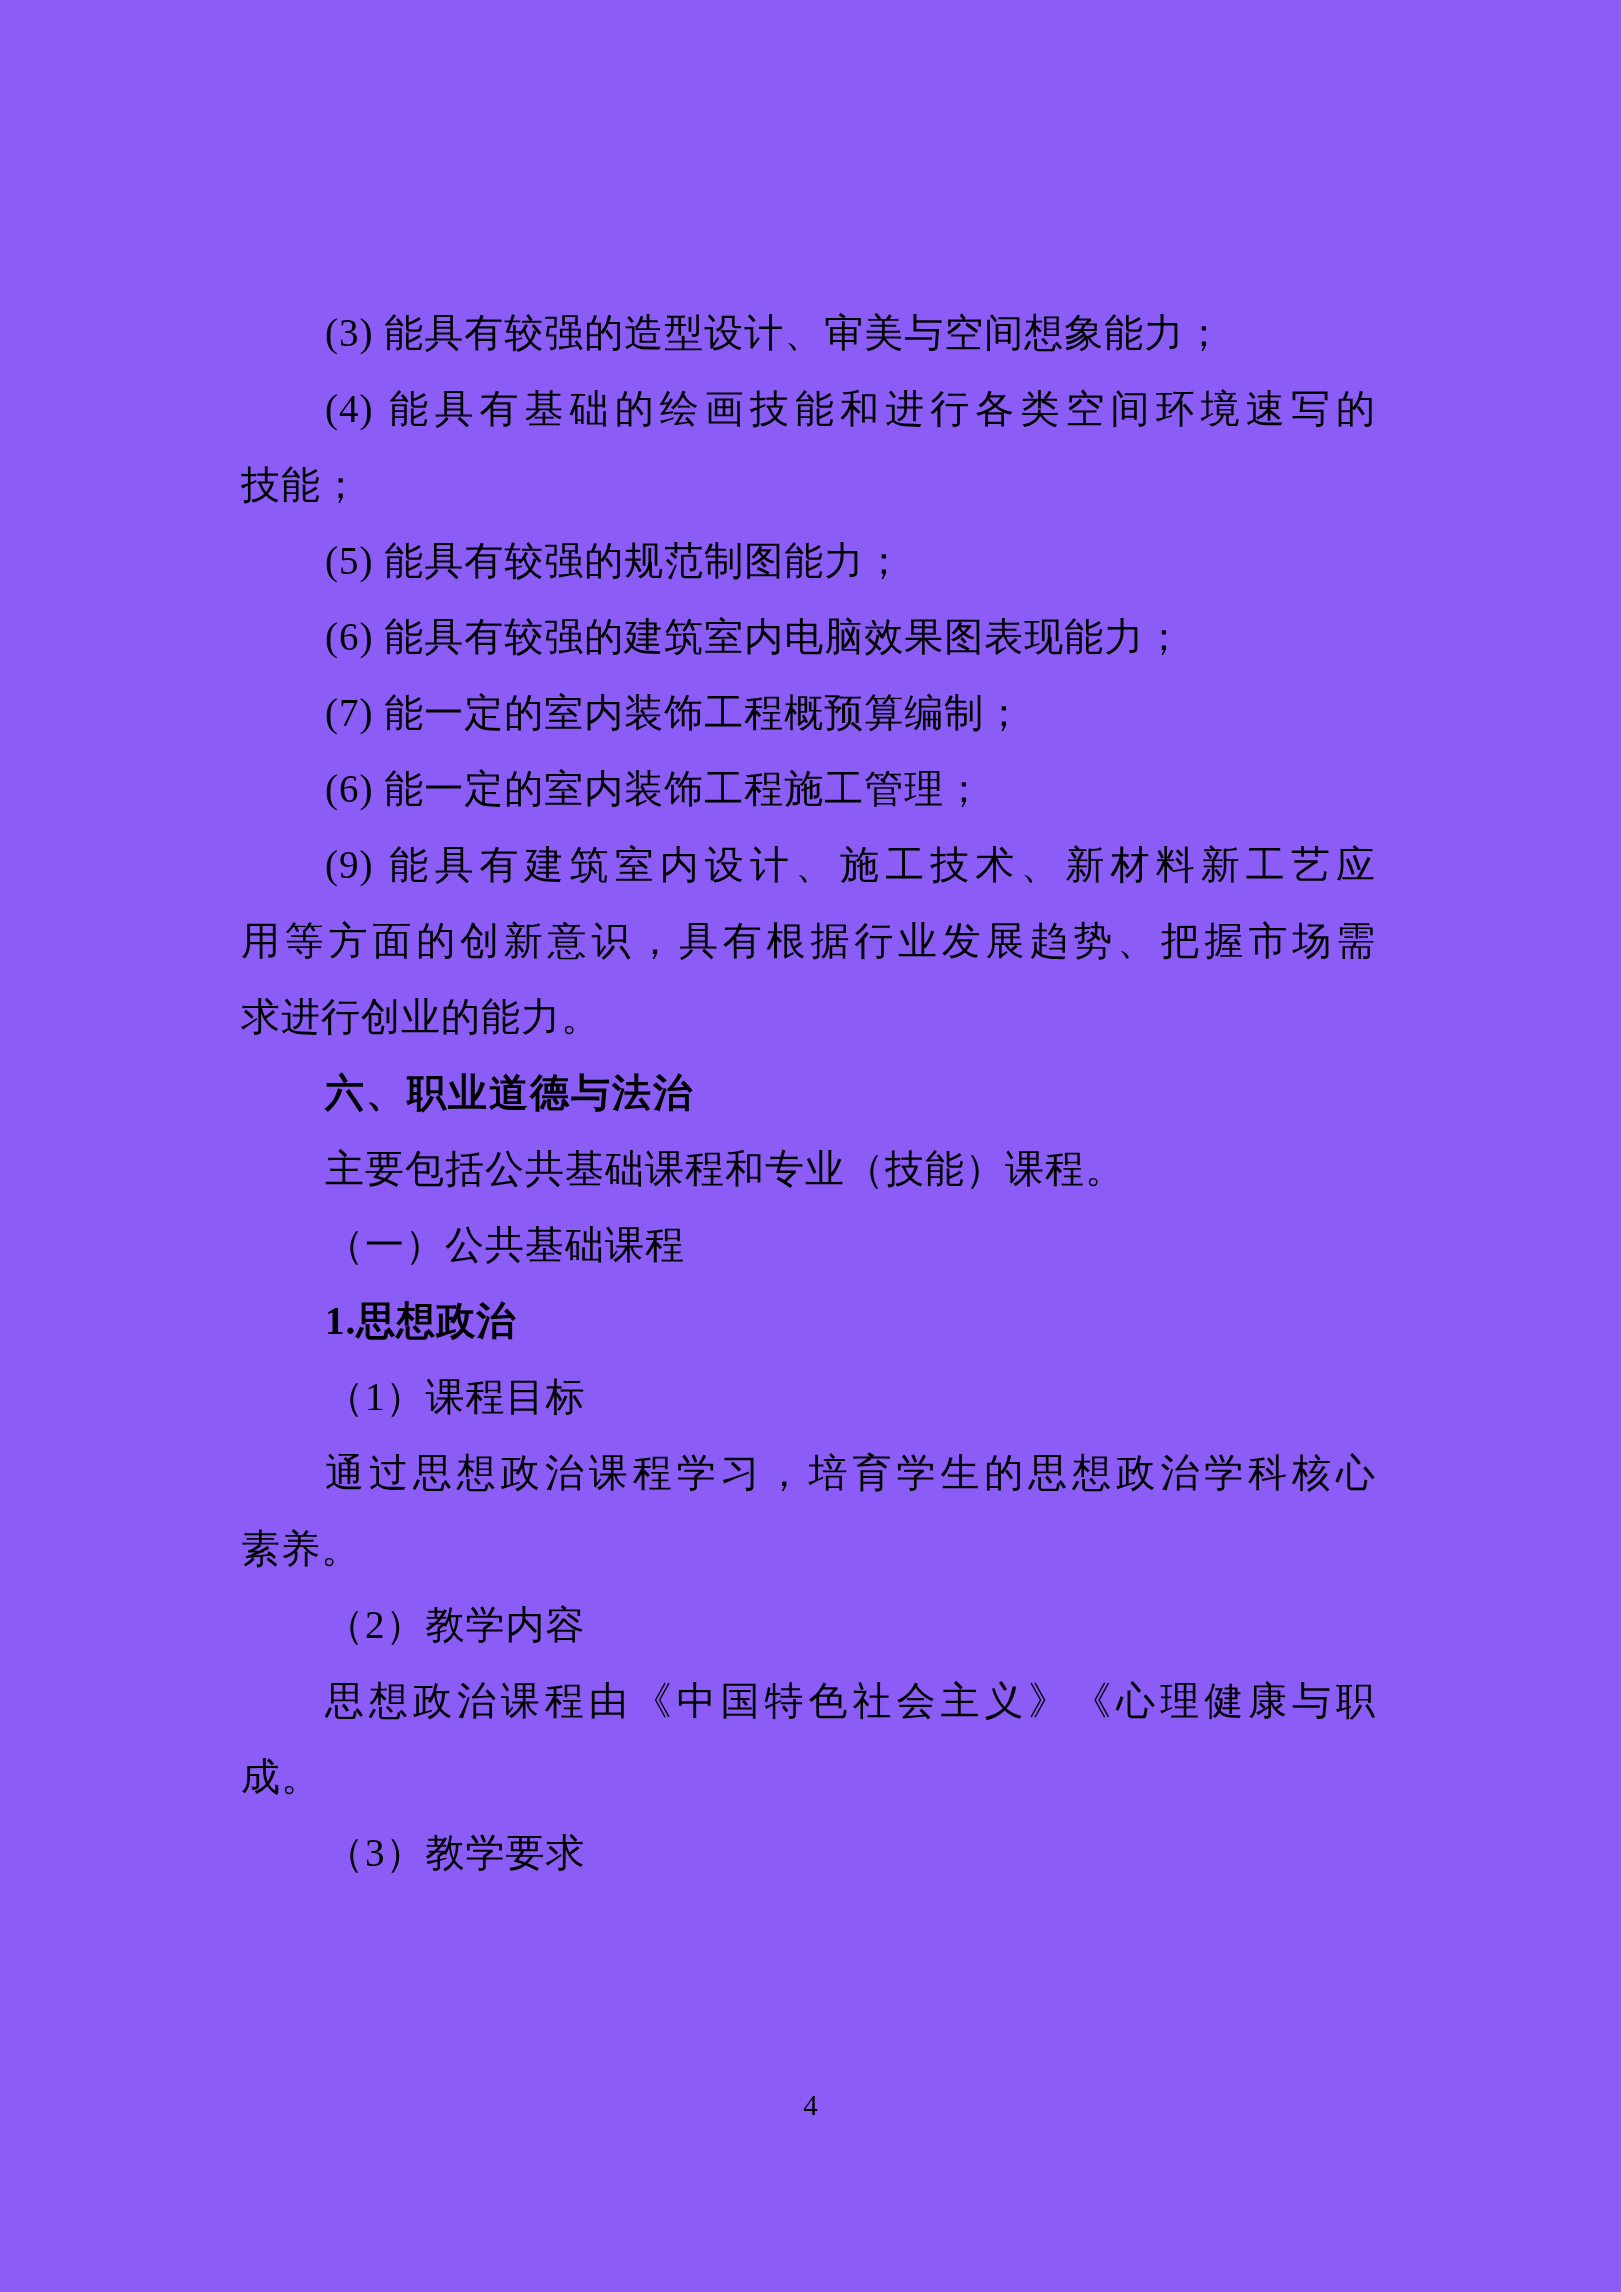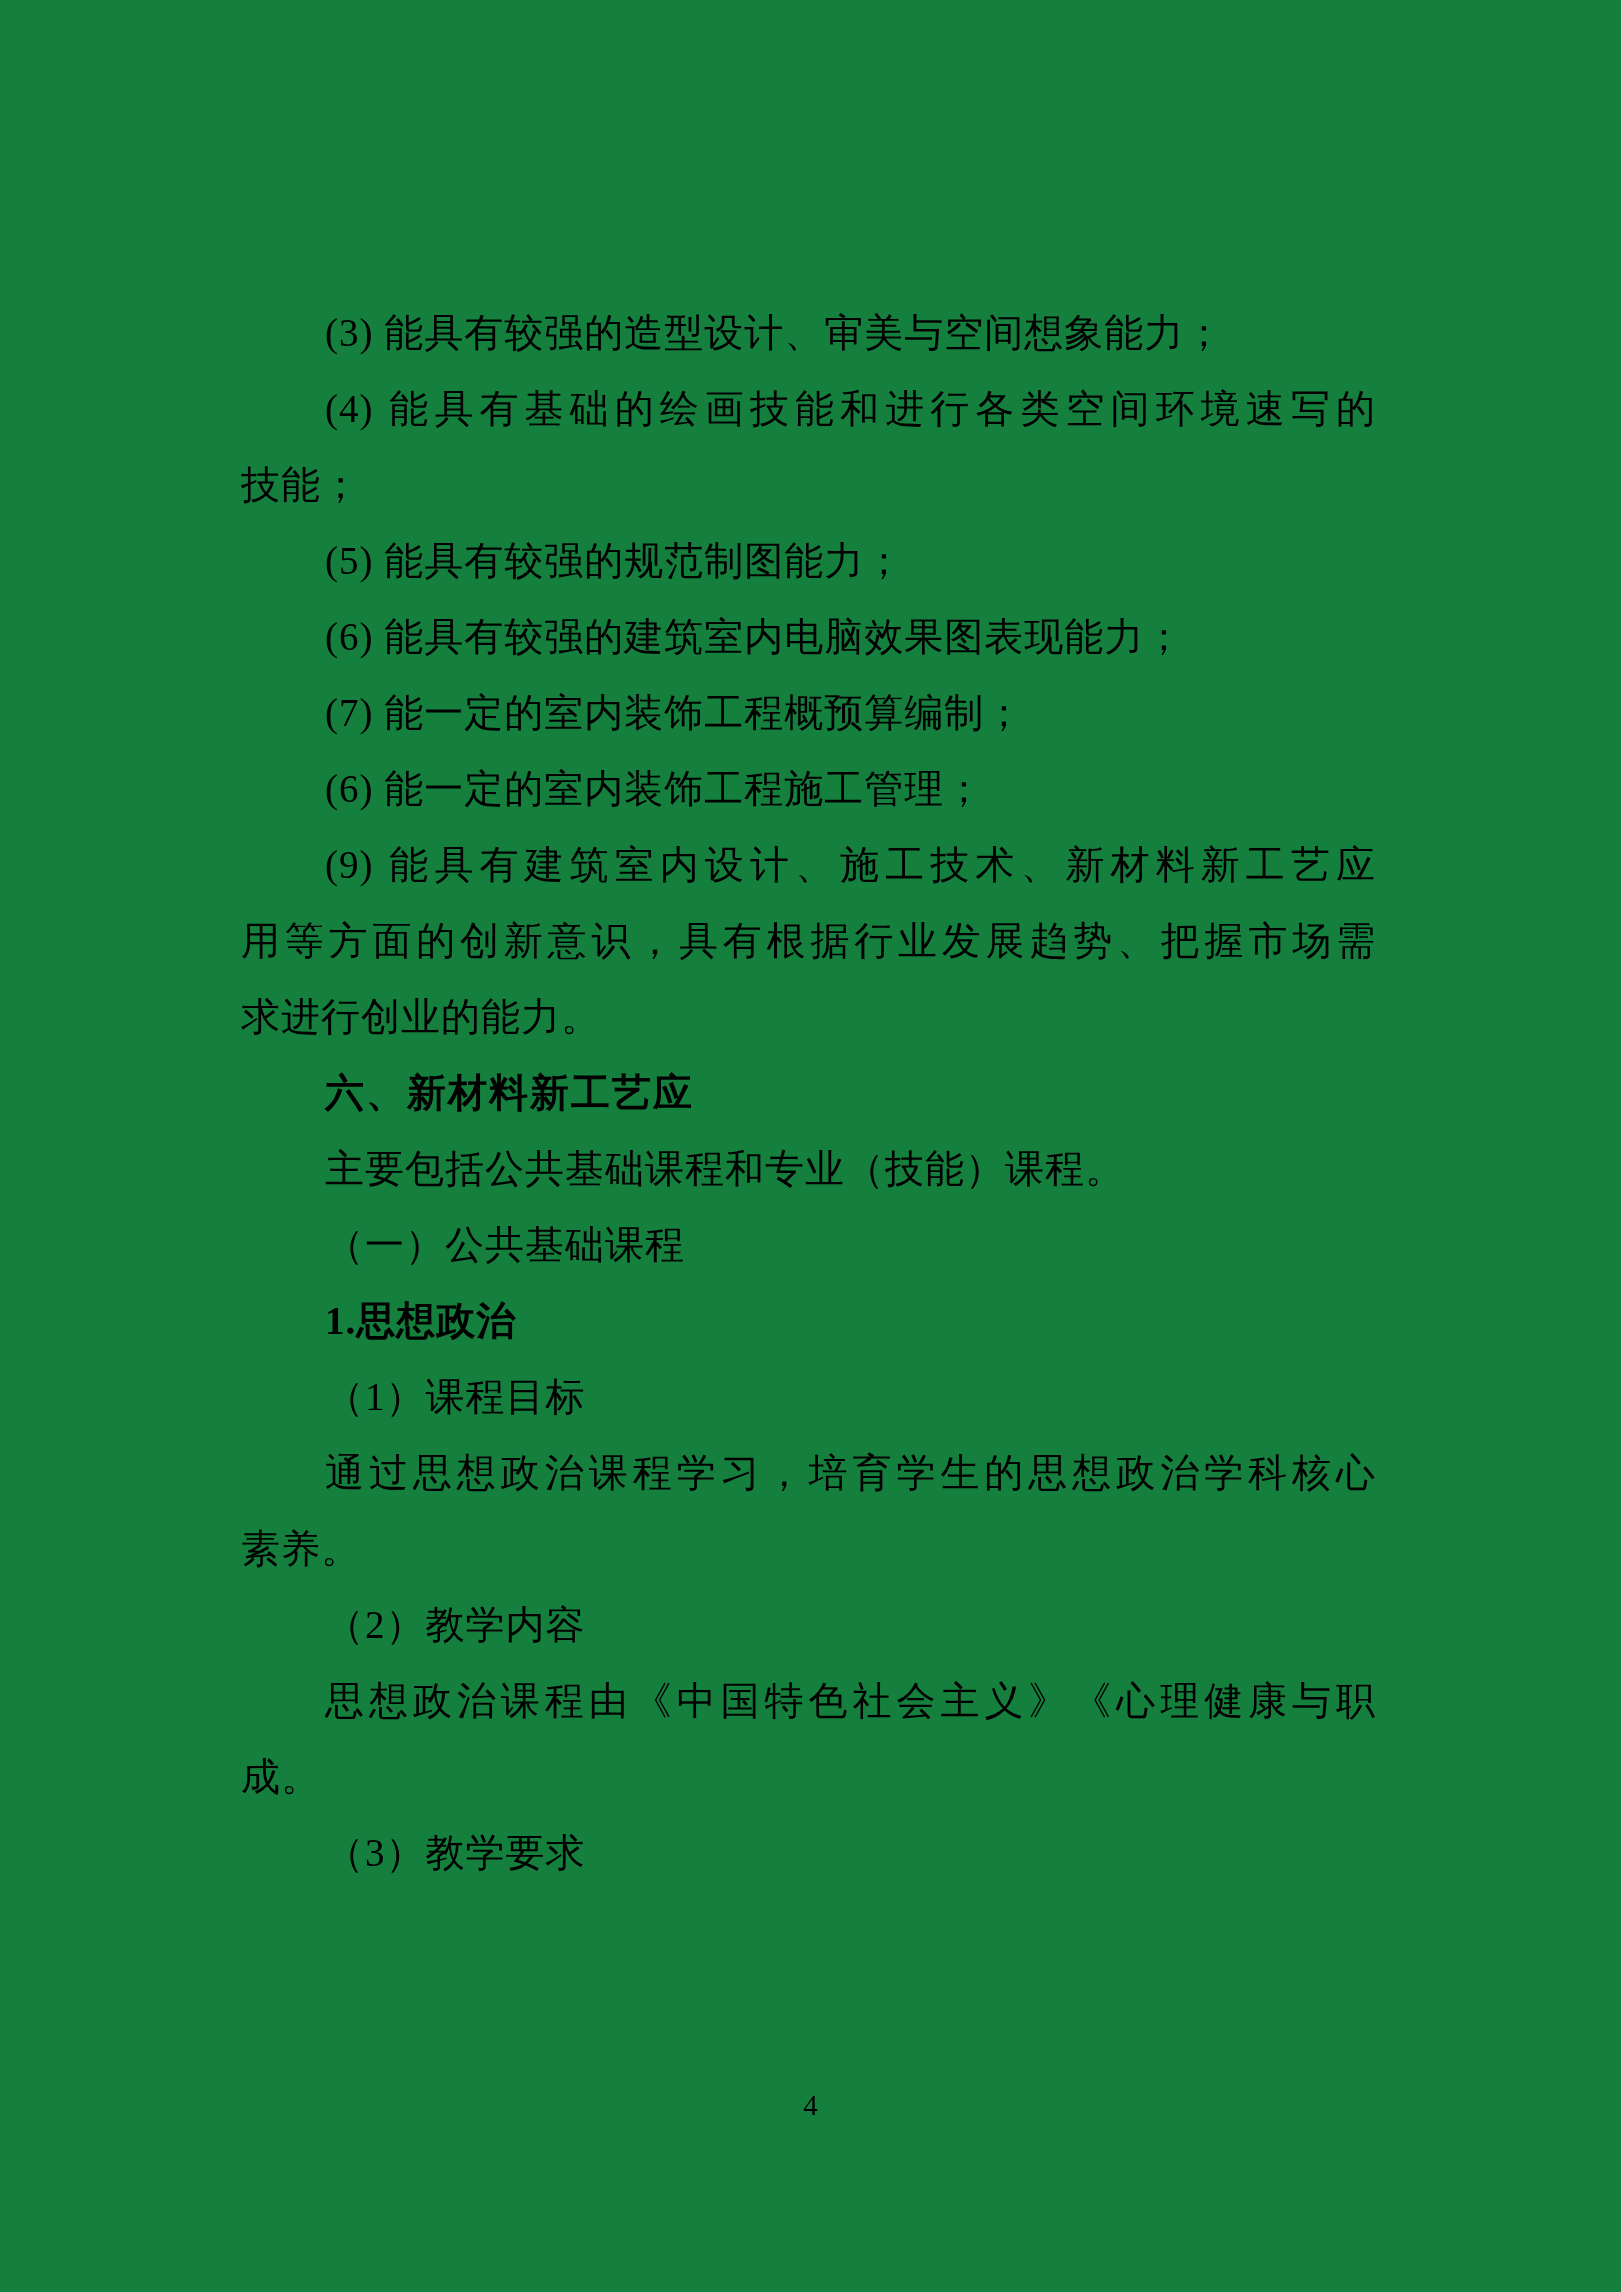--- a/index.html
+++ b/index.html
@@ -4,21 +4,21 @@
 <style>
   html, body {
     margin: 0;
     padding: 0;
     background: #e8e8e8;
   }
   .page {
     position: relative;
     width: 1621px;
     height: 2293px;
-    background: #15803d;
+    background: #8b5cf6;
     margin: 0 auto;
     overflow: hidden;
     color: #000000;
   }
   .text-block {
     position: absolute;
     left: 241px;
     top: 295px;
     width: 1135px;
   }
@@ -69,21 +69,21 @@
       <div class="line indent">(3) 能具有较强的造型设计、审美与空间想象能力；</div>
       <div class="line indent fill">(4) 能具有基础的绘画技能和进行各类空间环境速写的</div>
       <div class="line">技能；</div>
       <div class="line indent">(5) 能具有较强的规范制图能力；</div>
       <div class="line indent">(6) 能具有较强的建筑室内电脑效果图表现能力；</div>
       <div class="line indent">(7) 能一定的室内装饰工程概预算编制；</div>
       <div class="line indent">(6) 能一定的室内装饰工程施工管理；</div>
       <div class="line indent fill">(9) 能具有建筑室内设计、施工技术、新材料新工艺应</div>
       <div class="line fill">用等方面的创新意识，具有根据行业发展趋势、把握市场需</div>
       <div class="line">求进行创业的能力。</div>
-      <div class="line indent heading">六、新材料新工艺应</div>
+      <div class="line indent heading">六、职业道德与法治</div>
       <div class="line indent">主要包括公共基础课程和专业（技能）课程。</div>
       <div class="line indent kai">（一）公共基础课程</div>
       <div class="line indent bold">1.思想政治</div>
       <div class="line indent">（1）课程目标</div>
       <div class="line indent fill">通过思想政治课程学习，培育学生的思想政治学科核心</div>
       <div class="line">素养。</div>
       <div class="line indent">（2）教学内容</div>
       <div class="line indent fill">思想政治课程由《中国特色社会主义》《心理健康与职</div>
       <div class="line">成。</div>
       <div class="line indent">（3）教学要求</div>

